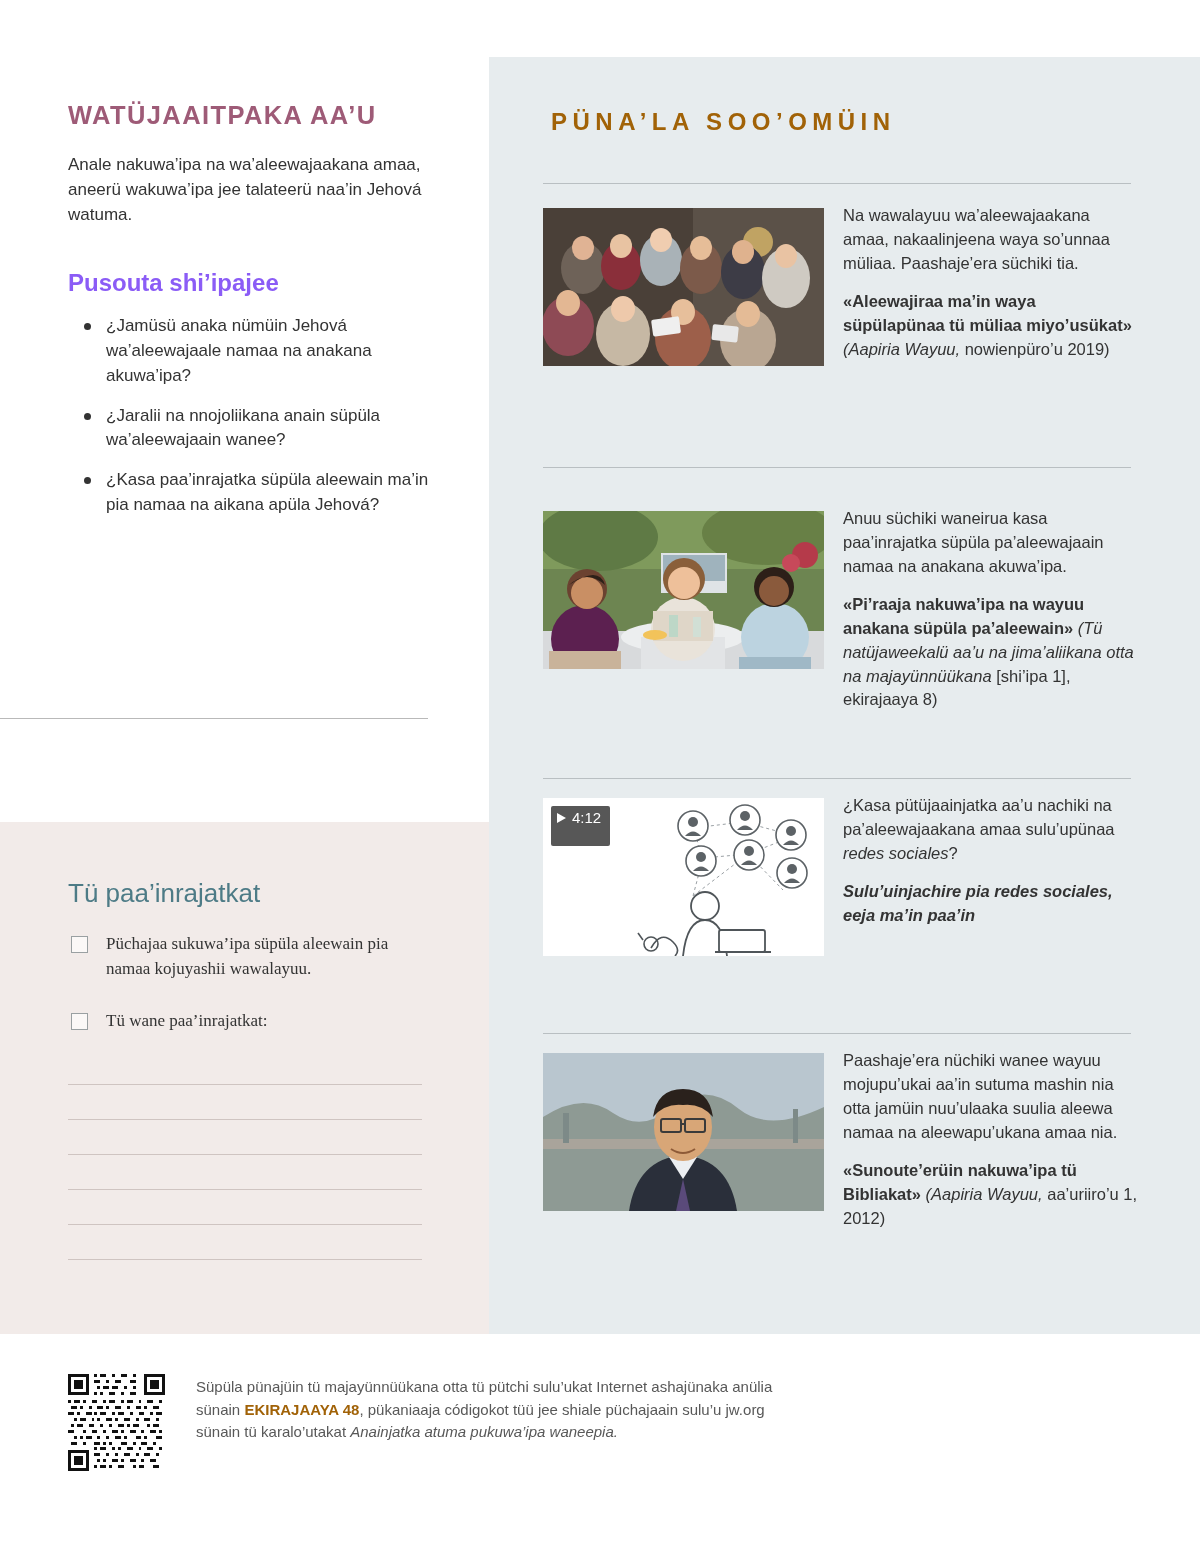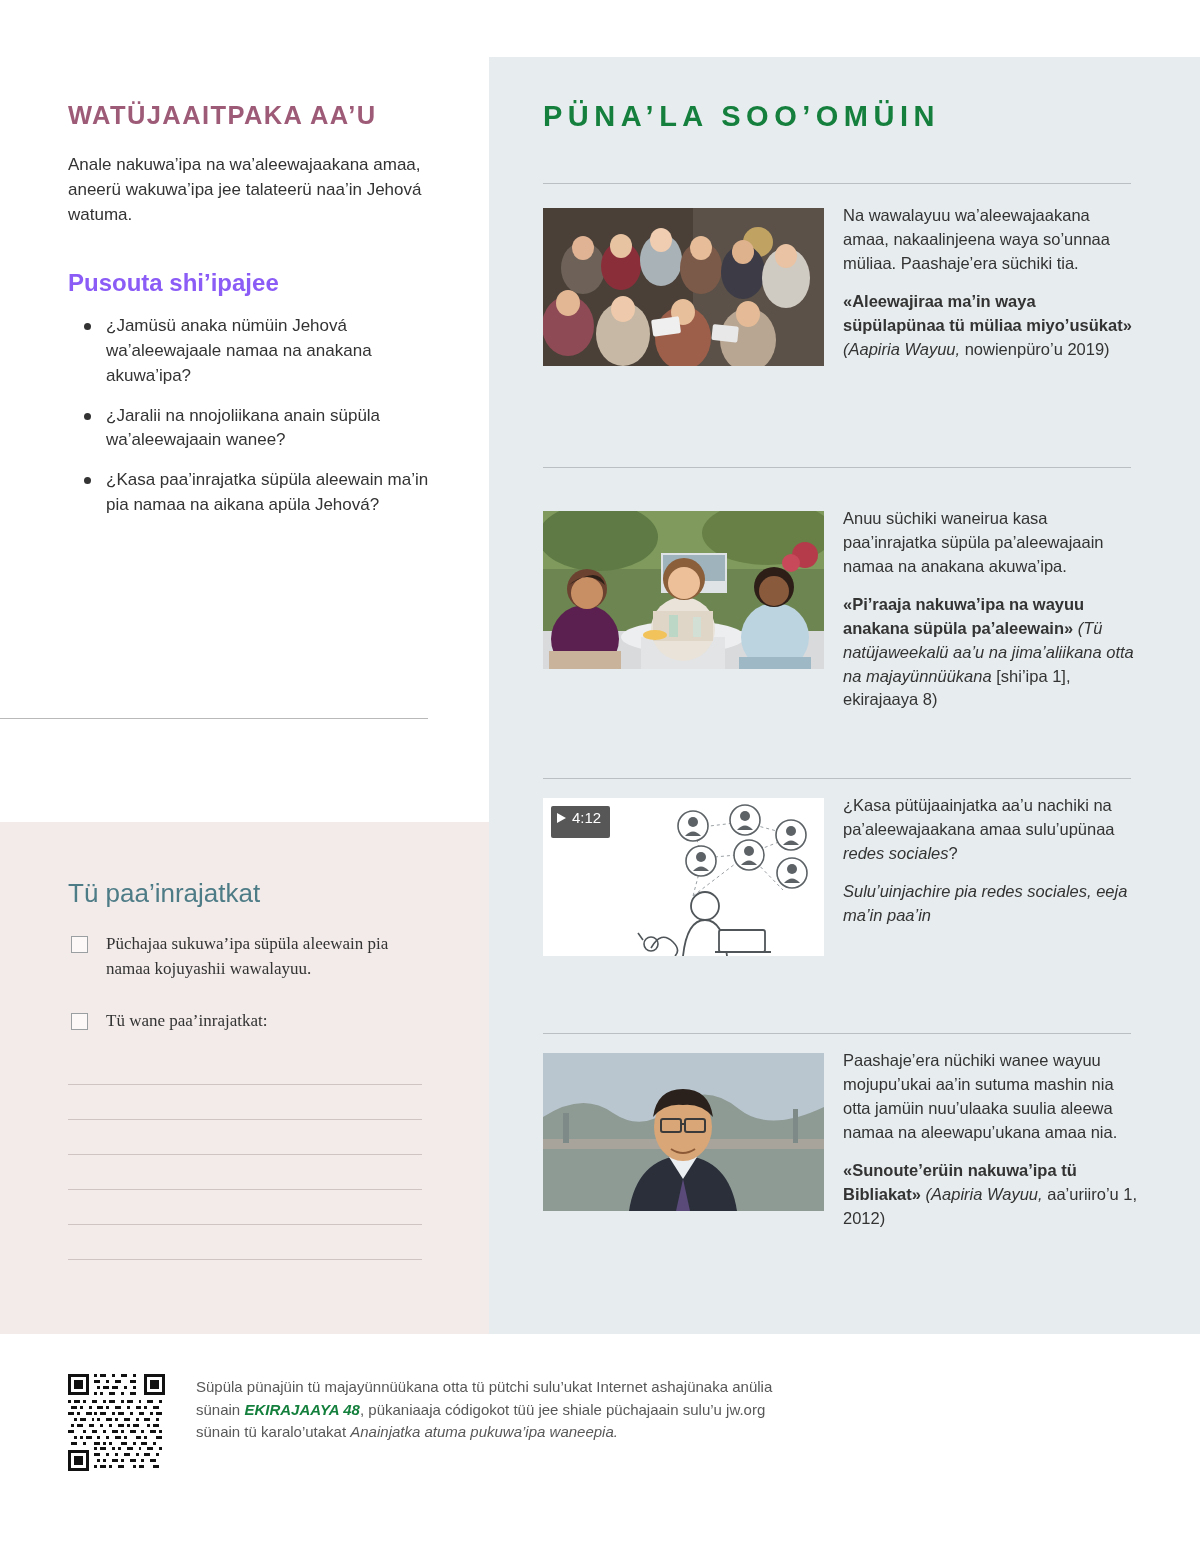--- a/index.html
+++ b/index.html
@@ -71,63 +71,63 @@
   .check-text { font-size:17px; line-height:1.47; color:#333;font-family:Liberation Serif, serif; }
 
   .write-lines { position:absolute; left:68px; top:1084px; width:354px; }
   .write-lines .line {
     height:1px; background:#cfc4c1; margin-bottom:34px;
   }
 
   
   h1.right-title {
     position:absolute; left:543px; top:100px;
-    font-size:29px; font-weight:bold; letter-spacing:5.5px;
-    color:#15803d; margin:0;
+    font-size:24px; font-weight:bold; letter-spacing:5.5px;
+    color:#a16207; margin:8px;
   }
   .hrule {
     position:absolute; left:543px; width:588px; height:1px; background:#b9bfc2;
   }
   .row { position:absolute; left:543px; width:600px; }
   .row .thumb {
     position:absolute; left:0; top:0; width:281px; height:158px;
     background:#c9cfd2; overflow:hidden;
   }
   .row .txt {
     position:absolute; left:300px; top:-4px; width:295px;
     font-size:16.5px; line-height:1.45; color:#333;
   }
   .row .txt p { margin:0; }
   .row .txt .bold { font-weight:bold; }
   .row .txt .ital { font-style:italic; }
-  .row .txt .bi { font-weight:normal; font-style:italic; }
+  .row .txt .bi { font-weight:bold; font-style:italic; }
 
   
   .vid-badge {
     position:absolute; left:8px; top:8px;
     background:rgba(40,40,40,.78); color:#fff;
-    font-size:15px; padding:3px 9px 12px 6px; border-radius:2px;
+    font-size:15px; padding:3px 9px 20px 6px; border-radius:2px;
     display:flex; align-items:center; gap:6px;
   }
   .play-tri {
     width:0;height:0;border-left:9px solid #fff;
     border-top:5.5px solid transparent;border-bottom:5.5px solid transparent;
   }
 
   
   .footer { position:absolute; left:68px; top:1374px; width:1060px; }
   .qr {
     position:absolute; left:0; top:0; width:97px; height:97px;
     background:#fff;
   }
   .footer-text {
     position:absolute; left:128px; top:2px; width:600px;
     font-size:15px; line-height:1.5; color:#585858;
   }
-  .footer-text .b { font-weight:bold; color:#15803d;font-style:italic; }
+  .footer-text .b { font-weight:bold; color:#a16207; }
   .footer-text .i { font-style:italic; }
 
   
   .ph { width:100%; height:100%; display:block; }
 </style>
 </head>
 <body>
 
 <div class="page">
 

